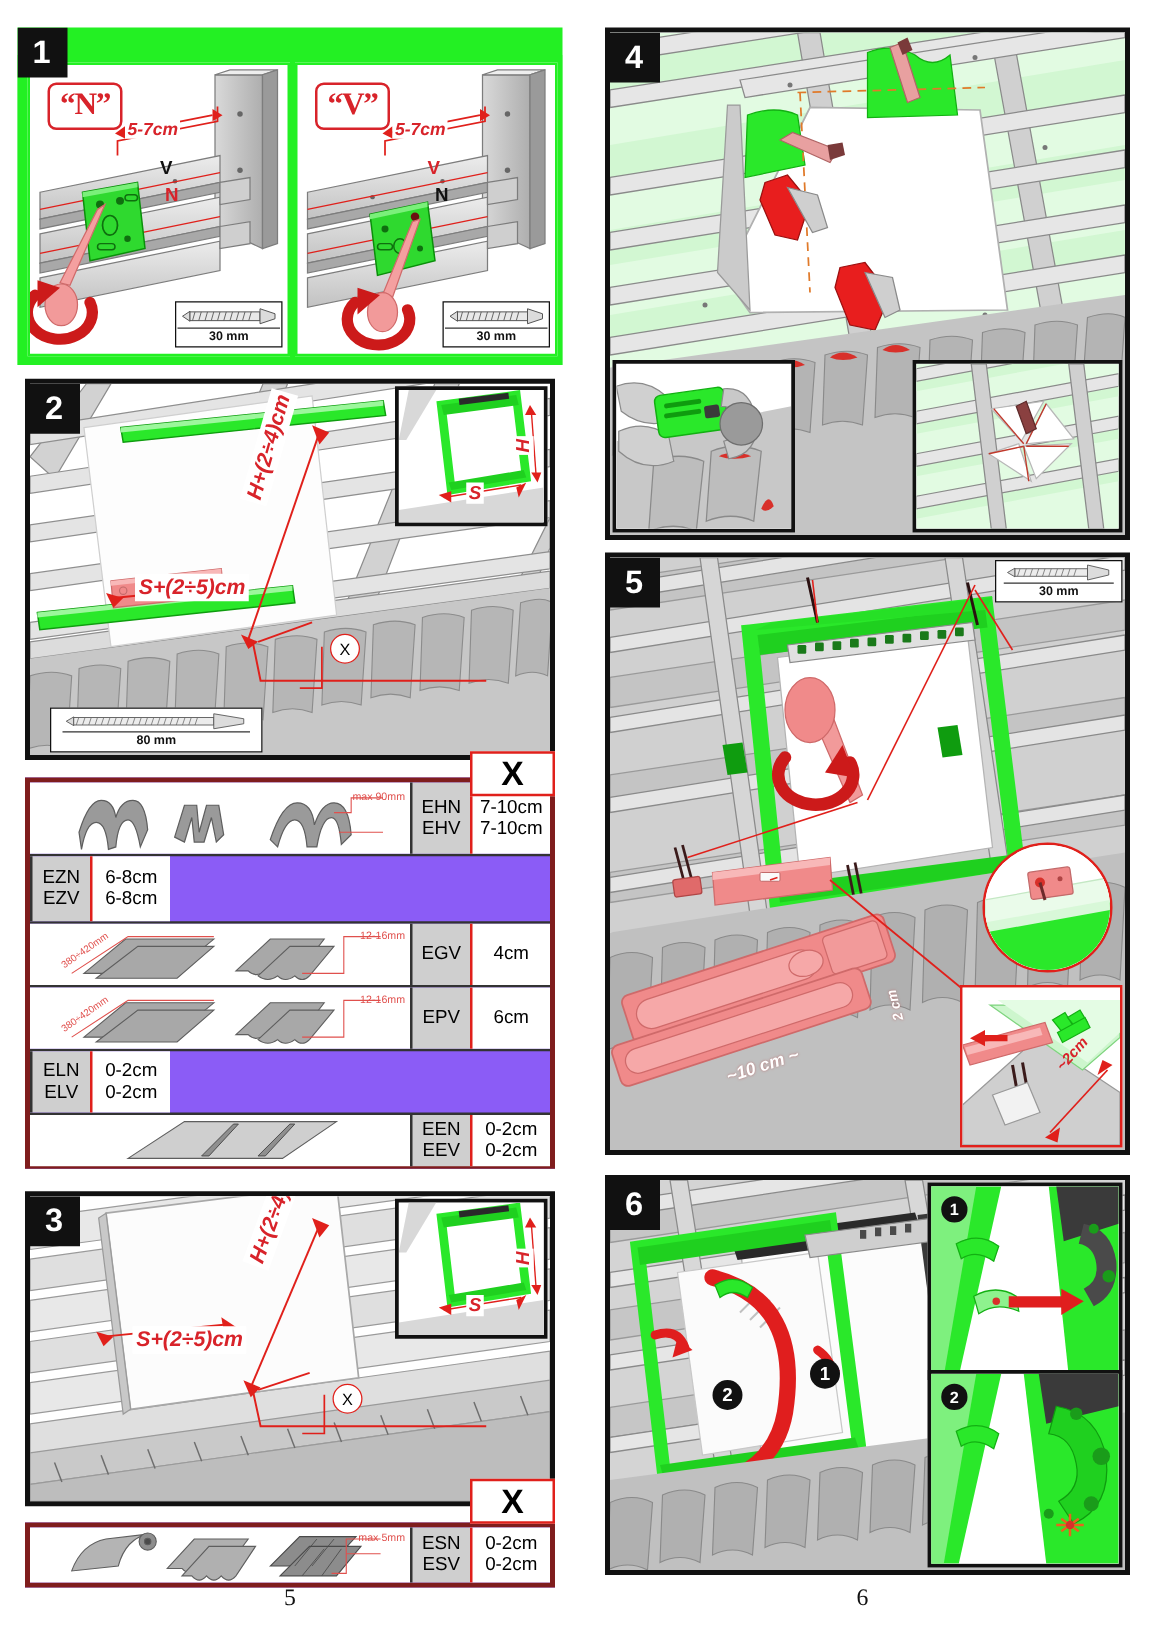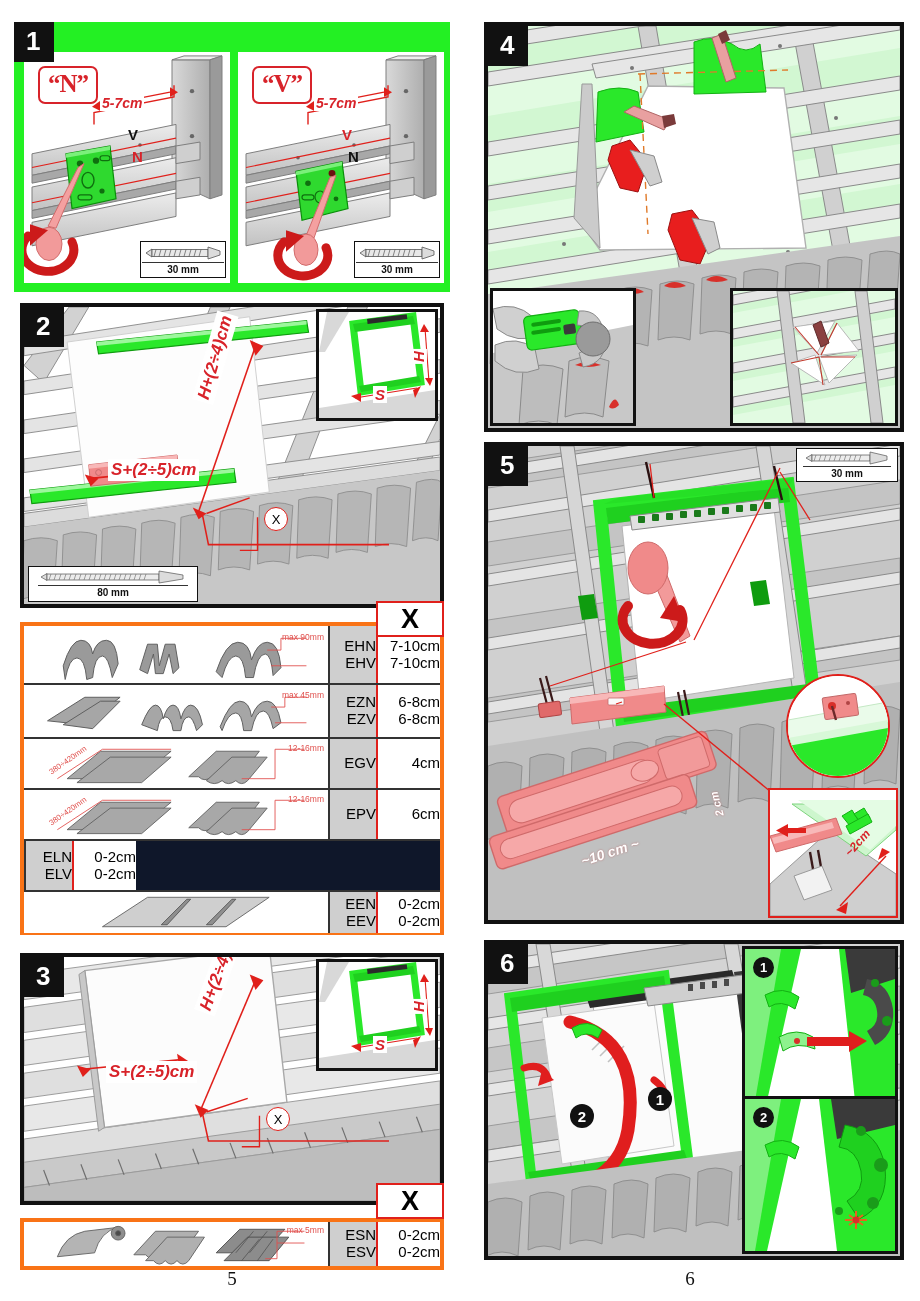--- a/index.html
+++ b/index.html
@@ -40,32 +40,32 @@
     font-style:italic; background:#fff; white-space:nowrap;
   }
   .letterlab{position:absolute; font-weight:bold; font-family:"Liberation Sans",sans-serif;}
   .scalebox{
     position:absolute; background:#fff; border:1.5px solid #111;
     display:flex; flex-direction:column; align-items:center; justify-content:center;
   }
   .scalebox .cap{font-size:10px; font-weight:bold; color:#111; margin-top:1px;}
 
   
-  .tbl{position:absolute; box-sizing:border-box; border:4px solid #f97316; background:#0f172a;}
+  .tbl{position:absolute; box-sizing:border-box; border:4px solid #7f1d1d; background:#8b5cf6;}
   .trow{display:flex; box-sizing:border-box; border-bottom:2.5px solid #333; height:var(--rh);}
   .trow:last-child{border-bottom:none;}
   .tpic{position:relative; flex:1 1 auto; overflow:hidden; background:#fff;}
   .tcode{
     flex:0 0 46px; background:#cfcfcf; border-left:2px solid #333;
-    display:flex; flex-direction:column; align-items:flex-end; justify-content:center;
+    display:flex; flex-direction:column; align-items:center; justify-content:center;
     font-size:15px; font-weight:normal; line-height:1.12; color:#000;
   }
   .tval{
     flex:0 0 62px; background:#fff; border-left:2.5px solid #e0201b;
-    display:flex; flex-direction:column; align-items:flex-end; justify-content:center;
+    display:flex; flex-direction:column; align-items:center; justify-content:center;
     font-size:15px; line-height:1.12; color:#000;
   }
   .xhead{
     position:absolute; box-sizing:border-box;
     border:2.5px solid #e0201b; background:#fff;
     display:flex; align-items:center; justify-content:center;
     font-size:27px; font-weight:bold; color:#000; z-index:30;
   }
   .maxlab{position:absolute; color:#e0504d; font-size:8.5px; white-space:nowrap;}
 
@@ -338,21 +338,21 @@
         </g>
         <polygon points="32,84 42,81 42,90" fill="#e0201b"></polygon>
         <polygon points="102,74 94,78 96,86" fill="#e0201b"></polygon>
         <polygon points="105,12 110,20 101,20" fill="#e0201b"></polygon>
         <polygon points="111,74 106,66 114,66" fill="#e0201b"></polygon>
       </svg>
       <div class="dimlab" style="left:54px; top:74px; font-size:15px; padding:0 2px;">S</div>
       <div class="dimlab" style="left:92px; top:36px; font-size:15px; padding:0 2px; transform:rotate(-90deg);">H</div>
     </div>
 
-    <div class="scalebox" style="left:4px; bottom:2px; width:168px; height:34px;align-items:center;">
+    <div class="scalebox" style="left:16px; bottom:2px; width:168px; height:34px;align-items:center;">
       <svg width="150" height="14" viewBox="0 0 150 14">
         <path d="M3 7 L9 3.5 L9 10.5 Z" fill="#ddd" stroke="#555" stroke-width="0.7"></path>
         <rect x="9" y="4" width="112" height="6" fill="#ececec" stroke="#555" stroke-width="0.7"></rect>
         <g stroke="#666" stroke-width="0.6">
           <line x1="13" y1="4" x2="11" y2="10"></line>
             <line x1="18" y1="4" x2="16" y2="10"></line>
           <line x1="23" y1="4" x2="21" y2="10"></line>
             <line x1="28" y1="4" x2="26" y2="10"></line>
           <line x1="33" y1="4" x2="31" y2="10"></line>
             <line x1="38" y1="4" x2="36" y2="10"></line>
@@ -401,35 +401,20 @@
         <span>EHN</span>
         <span>EHV</span>
       </div>
       <div class="tval">
         <span>7-10cm</span>
         <span>7-10cm</span>
       </div>
     </div>
 
     <div class="trow" style="--rh:54px;">
-      <div class="tpic">
-        <svg viewBox="0 0 310 52" style="width:100%;height:100%;">
-          <g fill="#a6a6a6" stroke="#5e5e5e" stroke-width="1">
-            <path d="M24 36 L62 12 L98 12 L62 40 Z"></path>
-            <path d="M40 40 L78 16 L98 16 L70 44 Z"></path>
-            <path d="M120 40 q8 -20 14 -20 q6 0 8 14 q4 -14 10 -14 q6 0 8 14 q4 -14 10 -14 q8 0 12 20 l-6 6 q-4 -14 -8 -14 q-6 0 -8 14 l-8 0 q-2 -14 -8 -14 q-6 0 -8 14 Z"></path>
-            <path d="M200 42 q10 -26 20 -26 q10 0 12 16 q6 -16 16 -16 q10 0 14 22 l-8 6 q-4 -18 -10 -18 q-8 0 -12 20 l-8 0 q-2 -18 -8 -18 q-8 0 -14 18 Z"></path>
-          </g>
-          <g stroke="#e0504d" stroke-width="0.9" fill="none">
-            <path d="M252 22 L266 22 L266 12 L288 12"></path>
-            <path d="M256 38 L288 38"></path>
-          </g>
-        </svg>
-        <div class="maxlab" style="right:4px; top:5px;">max 45mm</div>
-      </div>
       <div class="tcode">
         <span>EZN</span>
         <span>EZV</span>
       </div>
       <div class="tval">
         <span>6-8cm</span>
         <span>6-8cm</span>
       </div>
     </div>
 

